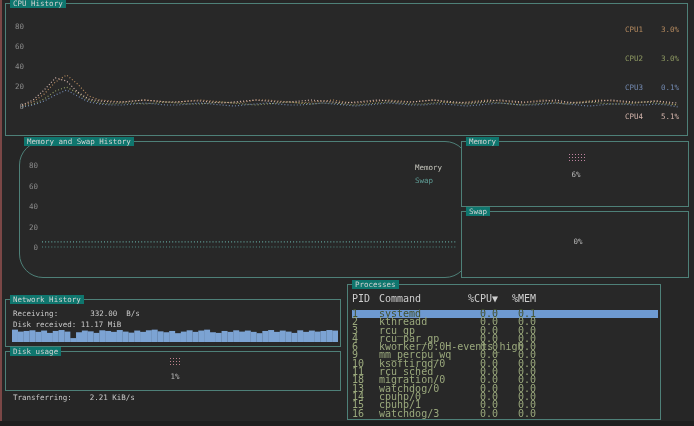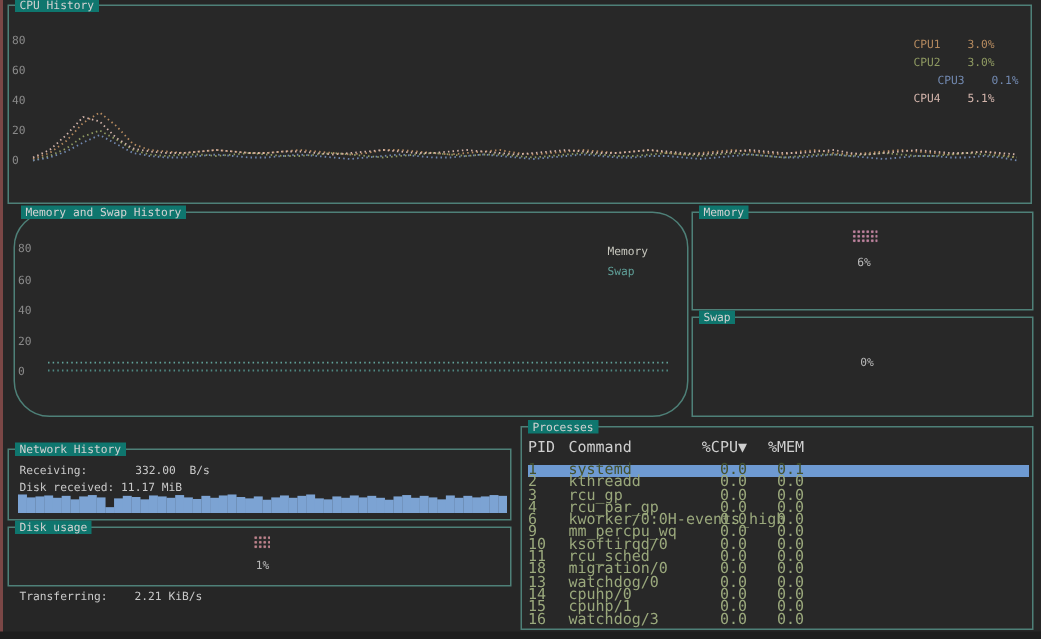--- a/index.html
+++ b/index.html
@@ -6,23 +6,23 @@
   body{
     width:694px;height:426px;position:relative;overflow:hidden;
     background:#262626;
     font-family:"DejaVu Sans Mono","Liberation Mono",monospace;
     font-size:7.5px;color:#c9c9c9;
   }
   .edge-left{position:absolute;left:0;top:0;width:2px;height:426px;background:#7b4746;}
   .bottom-band{position:absolute;left:0;top:421px;width:694px;height:5px;background:#1e1e1e;}
   .panel{position:absolute;border:1px solid #4e8078;background:#282828;box-sizing:border-box;}
   .ptitle{position:absolute;top:-5px;left:4px;background:#0f766e;padding:0 3px;color:#d2d2d2;white-space:nowrap;z-index:3;}
-  .ytick{position:absolute;color:#8a8a8a;width:16px;left:2px;}
+  .ytick{position:absolute;color:#8a8a8a;width:16px;text-align:right;left:2px;}
   .chart-svg{position:absolute;left:0;top:0;}
-  .legend{position:absolute;display:flex;flex-direction:column;gap:3px;z-index:2;}
+  .legend{position:absolute;display:flex;flex-direction:column;gap:20px;z-index:2;}
   .legend-row{display:flex;justify-content:space-between;width:54px;white-space:pre;}
   .gauge-icon{position:absolute;background-size:3px 3px;}
   .gauge-label{position:absolute;color:#b9b9b9;text-align:center;width:40px;margin-left:-20px;}
   .net-line{position:absolute;left:7px;white-space:pre;color:#c9c9c9;}
   .proc-table{position:absolute;left:4px;top:8px;right:2px;font-size:10px;}
   .proc-header{display:flex;color:#cfcfcf;height:9px;}
   .proc-rows{position:absolute;top:17px;left:0;right:0;}
   .proc-row{display:flex;height:8.3px;line-height:8.3px;color:#9aa87c;cursor:default;}
   .proc-row.selected{background:#6e9ad2;color:#44512d;}
   .c-pid{width:27px;flex:none;}
@@ -47,26 +47,26 @@
     </div>
   <svg id="cpu-chart" class="chart-svg" width="683" height="133">
       <polyline points="16.0,102.0 27.1,98.0 38.2,90.0 49.4,78.0 60.5,71.0 71.6,80.0 82.7,92.0 93.8,96.0 104.9,97.0 116.1,98.0 127.2,97.0 138.3,96.0 149.4,97.0 160.5,98.0 171.7,98.0 182.8,97.0 193.9,96.0 205.0,97.0 216.1,98.0 227.3,99.0 238.4,98.0 249.5,96.0 260.6,96.0 271.7,97.0 282.8,98.0 294.0,99.0 305.1,98.0 316.2,97.0 327.3,96.0 338.4,98.0 349.6,99.0 360.7,98.0 371.8,97.0 382.9,96.0 394.0,97.0 405.2,98.0 416.3,97.0 427.4,96.0 438.5,98.0 449.6,99.0 460.7,98.0 471.9,97.0 483.0,96.0 494.1,97.0 505.2,98.0 516.3,99.0 527.5,97.0 538.6,96.0 549.7,98.0 560.8,99.0 571.9,98.0 583.1,97.0 594.2,96.0 605.3,97.0 616.4,98.0 627.5,99.0 638.6,98.0 649.8,97.0 660.9,99.0 672.0,101.0" fill="none" stroke="#b58a5f" stroke-width="1.2" stroke-dasharray="1 2.1"></polyline>
       <polyline points="16.0,103.0 27.1,100.0 38.2,95.0 49.4,87.0 60.5,83.0 71.6,89.0 82.7,96.0 93.8,99.0 104.9,100.0 116.1,99.0 127.2,99.0 138.3,100.0 149.4,99.0 160.5,98.0 171.7,99.0 182.8,100.0 193.9,100.0 205.0,99.0 216.1,98.0 227.3,99.0 238.4,100.0 249.5,101.0 260.6,100.0 271.7,99.0 282.8,98.0 294.0,99.0 305.1,100.0 316.2,99.0 327.3,99.0 338.4,100.0 349.6,101.0 360.7,100.0 371.8,99.0 382.9,98.0 394.0,99.0 405.2,100.0 416.3,100.0 427.4,99.0 438.5,98.0 449.6,99.0 460.7,100.0 471.9,99.0 483.0,98.0 494.1,99.0 505.2,100.0 516.3,101.0 527.5,100.0 538.6,99.0 549.7,99.0 560.8,100.0 571.9,99.0 583.1,98.0 594.2,99.0 605.3,100.0 616.4,100.0 627.5,99.0 638.6,98.0 649.8,99.0 660.9,100.0 672.0,101.0" fill="none" stroke="#8f9a62" stroke-width="1.2" stroke-dasharray="1 2.1"></polyline>
       <polyline points="16.0,103.0 27.1,101.0 38.2,97.0 49.4,91.0 60.5,86.0 71.6,92.0 82.7,98.0 93.8,100.0 104.9,101.0 116.1,101.0 127.2,100.0 138.3,99.0 149.4,100.0 160.5,101.0 171.7,101.0 182.8,100.0 193.9,99.0 205.0,100.0 216.1,101.0 227.3,102.0 238.4,101.0 249.5,100.0 260.6,99.0 271.7,100.0 282.8,101.0 294.0,101.0 305.1,100.0 316.2,99.0 327.3,100.0 338.4,101.0 349.6,102.0 360.7,101.0 371.8,100.0 382.9,99.0 394.0,100.0 405.2,101.0 416.3,101.0 427.4,100.0 438.5,100.0 449.6,101.0 460.7,102.0 471.9,101.0 483.0,100.0 494.1,99.0 505.2,100.0 516.3,101.0 527.5,101.0 538.6,100.0 549.7,99.0 560.8,100.0 571.9,101.0 583.1,102.0 594.2,101.0 605.3,100.0 616.4,100.0 627.5,101.0 638.6,101.0 649.8,100.0 660.9,101.0 672.0,103.0" fill="none" stroke="#7289b0" stroke-width="1.2" stroke-dasharray="1 2.1"></polyline>
       <polyline points="16.0,101.0 27.1,96.0 38.2,86.0 49.4,74.0 60.5,77.0 71.6,88.0 82.7,95.0 93.8,97.0 104.9,98.0 116.1,98.0 127.2,97.0 138.3,96.0 149.4,97.0 160.5,98.0 171.7,98.0 182.8,97.0 193.9,97.0 205.0,98.0 216.1,99.0 227.3,98.0 238.4,97.0 249.5,96.0 260.6,97.0 271.7,98.0 282.8,98.0 294.0,97.0 305.1,96.0 316.2,97.0 327.3,98.0 338.4,99.0 349.6,98.0 360.7,97.0 371.8,96.0 382.9,97.0 394.0,98.0 405.2,98.0 416.3,97.0 427.4,96.0 438.5,97.0 449.6,98.0 460.7,99.0 471.9,98.0 483.0,97.0 494.1,96.0 505.2,97.0 516.3,98.0 527.5,98.0 538.6,97.0 549.7,96.0 560.8,98.0 571.9,99.0 583.1,98.0 594.2,97.0 605.3,96.0 616.4,97.0 627.5,98.0 638.6,98.0 649.8,97.0 660.9,98.0 672.0,99.0" fill="none" stroke="#d4b5ac" stroke-width="1.2" stroke-dasharray="1 2.1"></polyline>
     </svg>
   <div class="legend" id="cpu-legend" style="right:8px;top:21px;">
       <div class="legend-row" style="color: rgb(181, 138, 95);"><span>CPU1</span><span>3.0%</span></div>
       <div class="legend-row" style="color: rgb(143, 154, 98);"><span>CPU2</span><span>3.0%</span></div>
-      <div class="legend-row" style="color: rgb(114, 137, 176); margin-left: 16px;"><span>CPU3</span><span>0.1%</span></div>
+      <div class="legend-row" style="color: rgb(114, 137, 176);"><span>CPU3</span><span>0.1%</span></div>
       <div class="legend-row" style="color: rgb(212, 181, 172);"><span>CPU4</span><span>5.1%</span></div>
     </div>
 </div>
 
-<div class="panel" style="left:9px;top:141px;width:450px;height:137px;border-radius:24px;">
+<div class="panel" style="left:19px;top:141px;width:450px;height:137px;border-radius:24px;">
   <span class="ptitle">Memory and Swap History</span>
   <div id="memswap-ticks">
       <span class="ytick" style="top: 19px;">80</span>
       <span class="ytick" style="top: 39.5px;">60</span>
       <span class="ytick" style="top: 60px;">40</span>
       <span class="ytick" style="top: 80.5px;">20</span>
       <span class="ytick" style="top: 101px;">0</span>
     </div>
   <svg id="memswap-chart" class="chart-svg" width="450" height="137">
       <polyline points="22.0,99.8 436.0,99.8" fill="none" stroke="#62a39b" stroke-width="1.2" stroke-dasharray="1 2.1"></polyline>
@@ -153,21 +153,21 @@
     </svg>
   <div class="net-line" style="top:46px;margin-top:47px;"><span>Transferring:</span><span style="display:inline-block;width:18px;"></span><span>2.21 KiB/s</span></div>
 </div>
 
 <div class="panel" style="left:5px;top:351px;width:336px;height:40px;">
   <span class="ptitle">Disk usage</span>
   <div class="gauge-icon" id="disk-gauge-icon" style="left: 163px; top: 5px; width: 11px; height: 9px; background-image: radial-gradient(circle, rgb(192, 132, 142) 0.8px, transparent 0.95px);"></div>
   <div class="gauge-label" style="left:169px;top:20px;">1%</div>
 </div>
 
-<div class="panel" style="left:347px;top:284px;width:342px;height:136px;">
+<div class="panel" style="left:347px;top:284px;width:314px;height:136px;">
   <span class="ptitle">Processes</span>
   <div class="proc-table">
     <div class="proc-header">
       <span class="c-pid">PID</span>
       <span class="c-cmd">Command</span>
       <span class="c-cpu">%CPU▼</span>
       <span class="c-mem">%MEM</span>
     </div>
     <div class="proc-rows" id="proc-rows">
         <div class="proc-row selected" style="background: rgb(110, 154, 210);">

